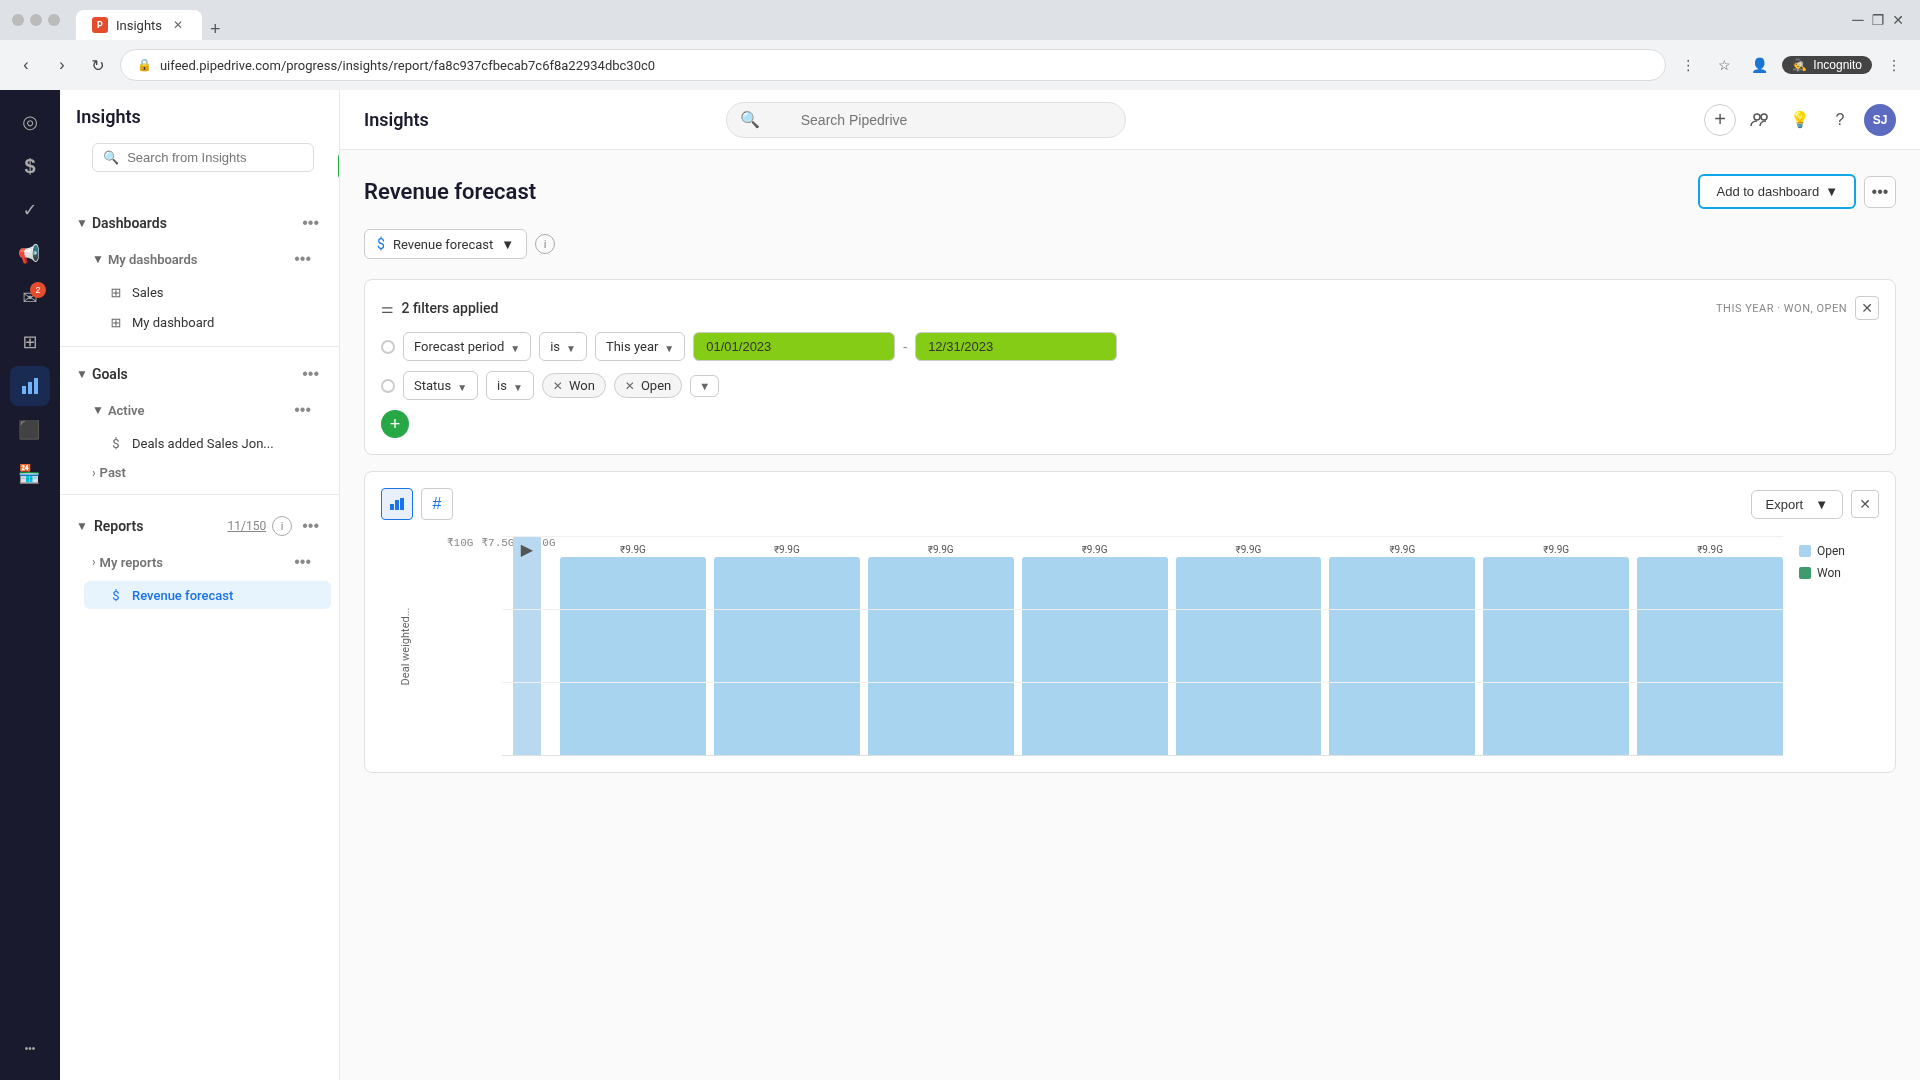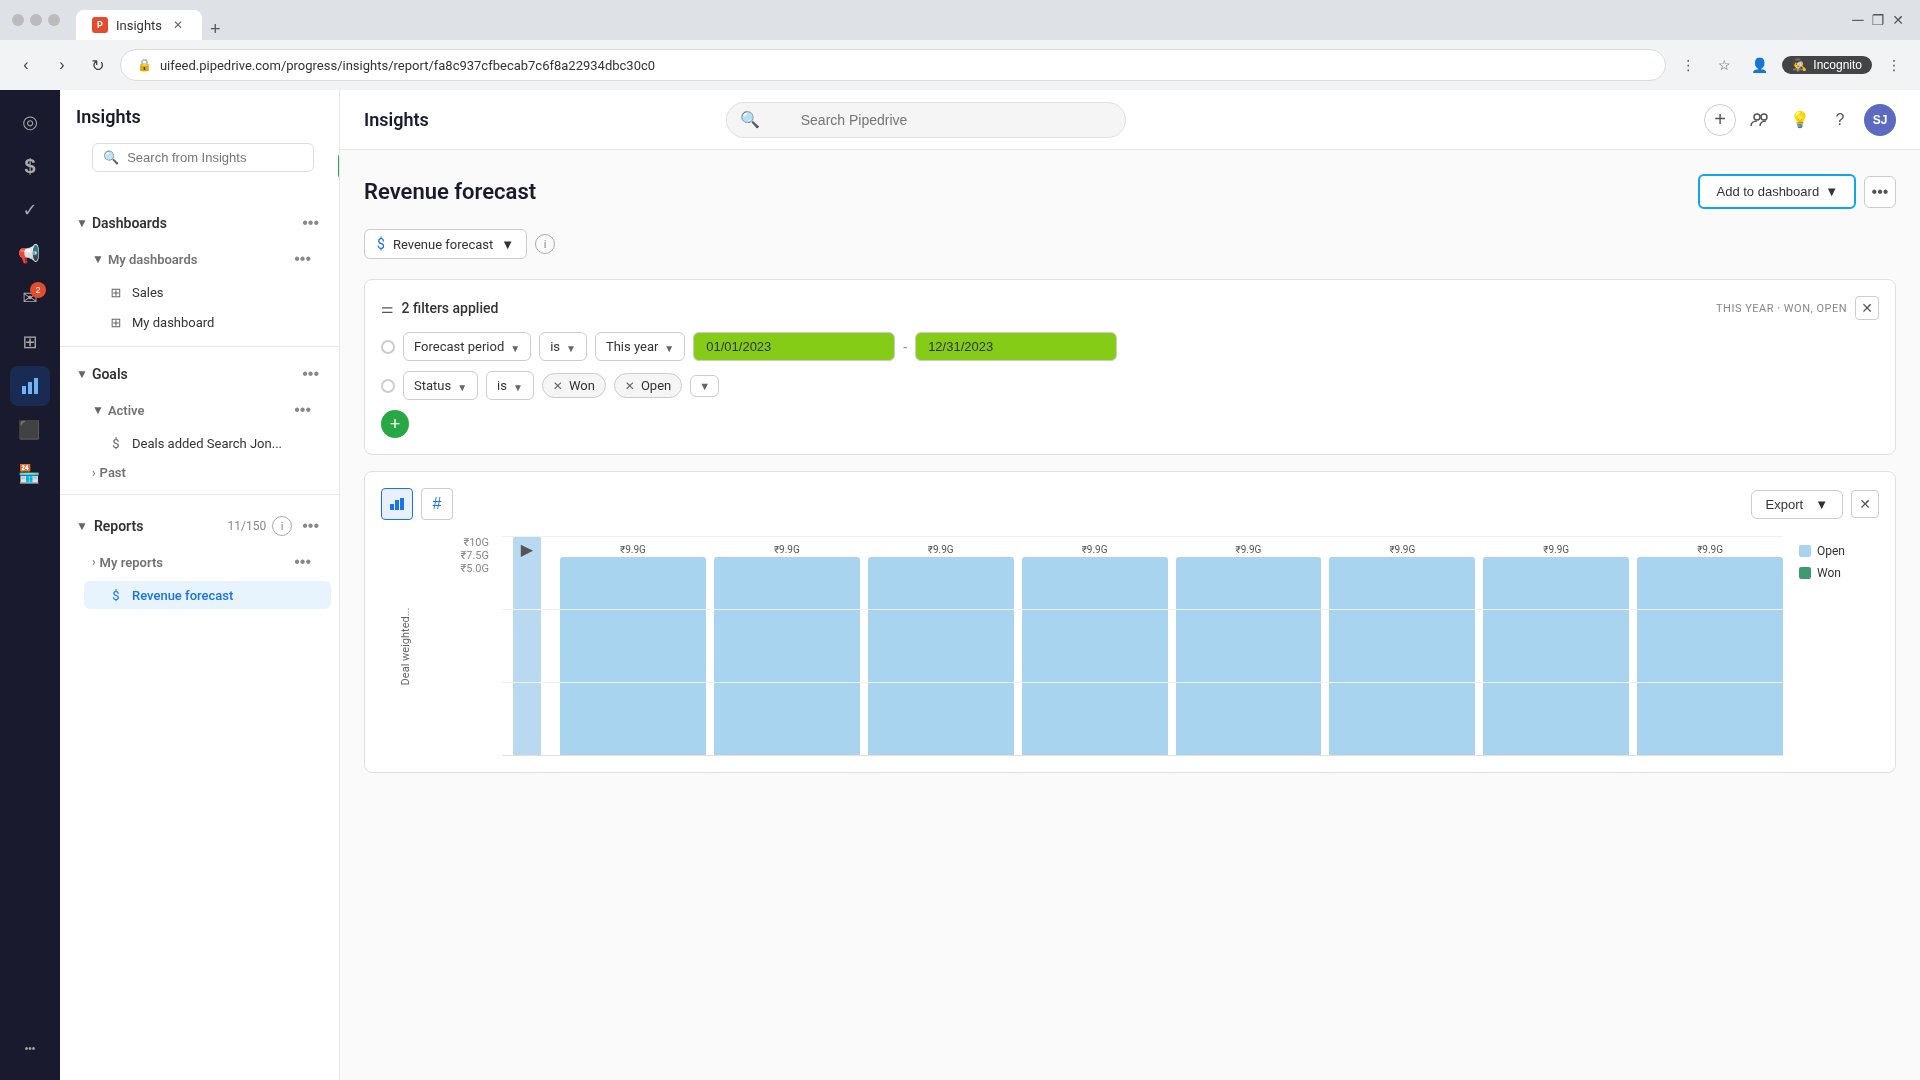--- a/index.html
+++ b/index.html
@@ -313,20 +313,21 @@
     }
     .reports-title {
       font-size: 14px;
       font-weight: 600;
       color: #333;
       flex: 1;
     }
     .reports-count {
       font-size: 12px;
       color: #888;
+      text-decoration: underline;
     }
 
     
     .main-content {
       flex: 1;
       background: #fafafa;
       overflow-y: auto;
       display: flex;
       flex-direction: column;
     }
@@ -839,21 +840,21 @@
     </div>
 
     <div class="sidebar-subsection">
       <div class="sidebar-sub-header">
         <span class="chevron">▼</span>
         <span class="sidebar-sub-title">Active</span>
         <button class="section-action-btn">•••</button>
       </div>
       <div class="sidebar-item">
         <span class="sidebar-item-icon">$</span>
-        <span class="sidebar-item-label">Deals added Search Jon...</span>
+        <span class="sidebar-item-label">Deals added Sales Jon...</span>
       </div>
     </div>
 
     <div class="sidebar-subsection">
       <div class="sidebar-sub-header">
         <span class="chevron">›</span>
         <span class="sidebar-sub-title">Past</span>
       </div>
     </div>
 
@@ -999,21 +1000,21 @@
         </div>
 
         <div class="chart-content">
 
           <div class="chart-y-label-container">
             <span class="chart-y-label">Deal weighted...</span>
           </div>
 
           <div style="flex:1;position:relative;">
 
-            <div style="position:absolute;left:0;top:0;width:50px;height:220px;display:flex;flex-direction:column;padding-bottom:4px;">
+            <div style="position:absolute;left:0;top:0;width:50px;height:220px;display:flex;flex-direction:row;padding-bottom:4px;font-family:Liberation Mono, monospace;">
               <span class="y-label">₹10G</span>
               <span class="y-label">₹7.5G</span>
               <span class="y-label">₹5.0G</span>
             </div>
 
             <div style="margin-left:55px;position:relative;">
 
               <div style="position:absolute;left:0;right:0;top:0;height:220px;pointer-events:none;">
                 <div style="position:absolute;left:0;right:0;top:0;border-top:1px solid #f0f0f0;"></div>
                 <div style="position:absolute;left:0;right:0;top:73px;border-top:1px solid #f0f0f0;"></div>

